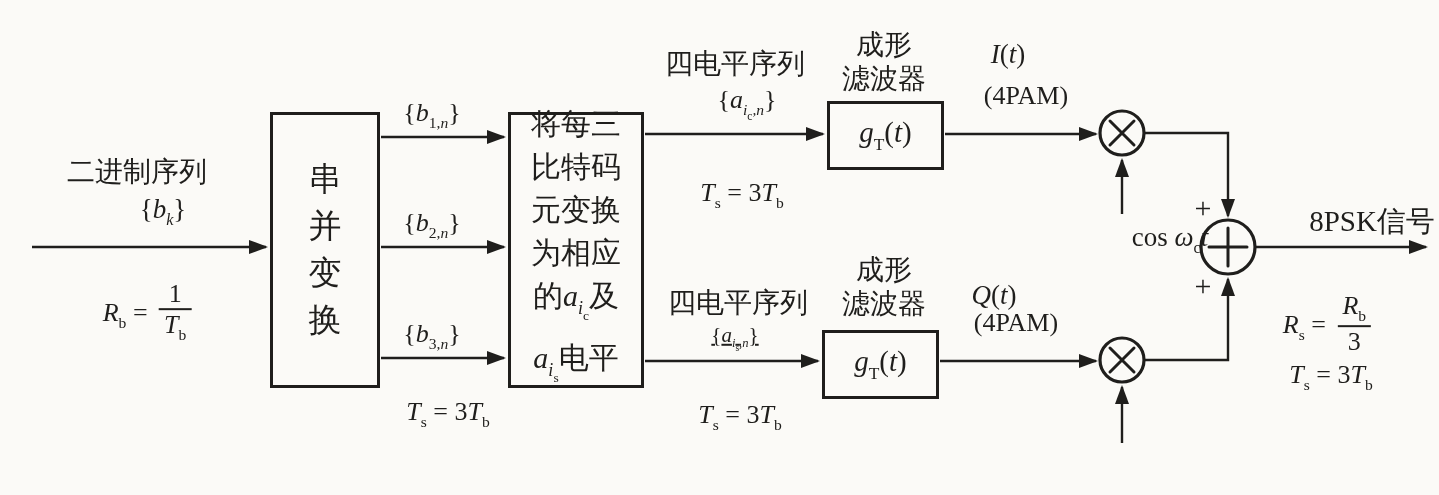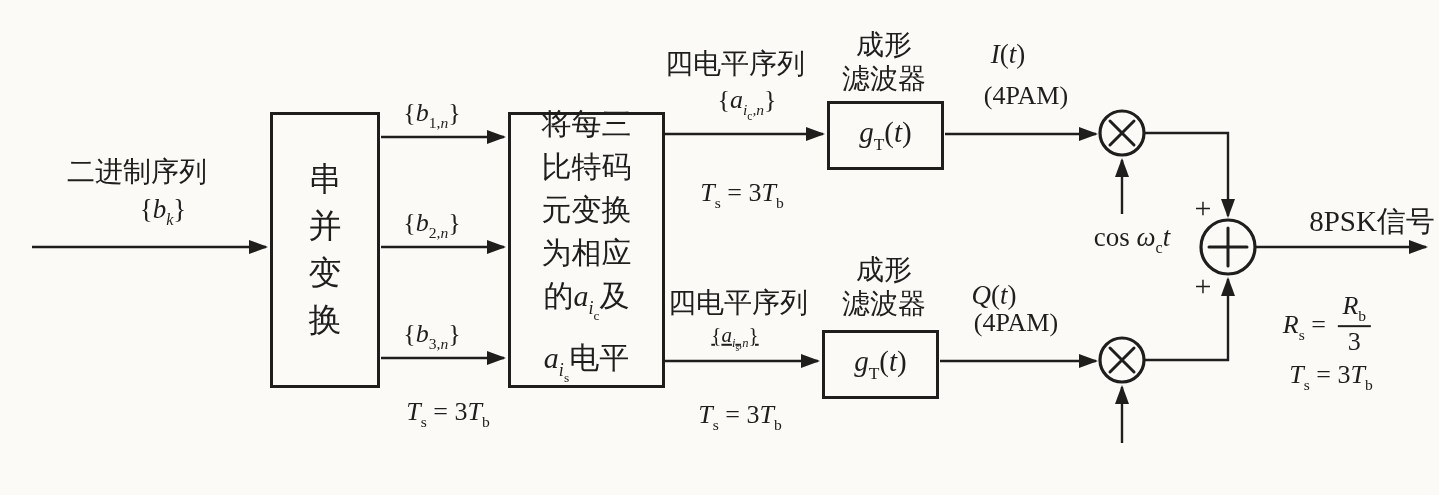--- a/index.html
+++ b/index.html
@@ -54,47 +54,51 @@
     <circle class="node" cx="1122" cy="360" r="22"></circle>
     <path class="plain" d="M1110 348 L1134 372 M1134 348 L1110 372"></path>
     <circle class="node" cx="1228" cy="247" r="27"></circle>
     <path class="plain" d="M1209 247 H 1247 M1228 228 V 266"></path>
   </svg>
 
   <div class="box" style="left:270px; top:112px; width:110px; height:276px;">
     <div style="font-size:33px; line-height:47px;"><span class="m-r">串</span><br><span class="m-r">并</span><br><span class="m-r">变</span><br><span class="m-r">换</span></div>
   </div>
 
-  <div class="box" style="left:508px; top:112px; width:157px; height:276px;">
+  <div class="box" style="left:508px; top:112px; width:136px; height:276px;">
     <div style="font-size:30px; line-height:43px;"><span class="m-r">将每三</span><br><span class="m-r">比特码</span><br><span class="m-r">元变换</span><br><span class="m-r">为相应</span><br><span class="m-r">的</span><span class="m-i">a</span><span class="m-si">i</span><span class="m-s2">c</span><span class="m-r">及</span><br><span class="m-i">a</span><span class="m-si">i</span><span class="m-s2">s</span><span class="m-r">电平</span></div>
   </div>
 
   <div class="box" style="left:827px; top:101px; width:117px; height:69px;">
     <div style="font-size:29px;"><span class="m-i">g</span><span class="m-sb">T</span><span class="m-r">(</span><span class="m-i">t</span><span class="m-r">)</span></div>
   </div>
 
   <div class="box" style="left:822px; top:330px; width:117px; height:69px;">
     <div style="font-size:29px;"><span class="m-i">g</span><span class="m-sb">T</span><span class="m-r">(</span><span class="m-i">t</span><span class="m-r">)</span></div>
   </div>
 
   <div class="lbl" style="left:137px; top:172px; font-size:28px;"><span class="m-r">二进制序列</span></div>
   <div class="lbl" style="left:163px; top:212px; font-size:27px;"><span class="m-r">{</span><span class="m-i">b</span><span class="m-si">k</span><span class="m-r">}</span></div>
+  <div class="lbl" style="left:147px; top:315px; font-size:26px;"><span class="m-i">R</span><span class="m-sb">b</span><span class="m-r"> = </span><span class="frac">
+        <span class="num"><span class="m-r">1</span></span>
+        <span class="den"><span class="m-i">T</span><span class="m-sb">b</span></span>
+      </span></div>
 
   <div class="lbl" style="left:432px; top:115px; font-size:26px;"><span class="m-r">{</span><span class="m-i">b</span><span class="m-sb">1,</span><span class="m-si">n</span><span class="m-r">}</span></div>
   <div class="lbl" style="left:432px; top:225px; font-size:26px;"><span class="m-r">{</span><span class="m-i">b</span><span class="m-sb">2,</span><span class="m-si">n</span><span class="m-r">}</span></div>
   <div class="lbl" style="left:432px; top:336px; font-size:26px;"><span class="m-r">{</span><span class="m-i">b</span><span class="m-sb">3,</span><span class="m-si">n</span><span class="m-r">}</span></div>
   <div class="lbl" style="left:448px; top:414px; font-size:26px;"><span class="m-i">T</span><span class="m-sb">s</span><span class="m-r"> = 3</span><span class="m-i">T</span><span class="m-sb">b</span></div>
 
   <div class="lbl" style="left:735px; top:64px; font-size:28px;"><span class="m-r">四电平序列</span></div>
   <div class="lbl" style="left:733px; top:104px; font-size:26px;margin-left:14px;"><span class="m-r">{</span><span class="m-i">a</span><span class="m-si">i</span><span class="m-s2">c</span><span class="m-si">,n</span><span class="m-r">}</span></div>
   <div class="lbl" style="left:742px; top:195px; font-size:26px;"><span class="m-i">T</span><span class="m-sb">s</span><span class="m-r"> = 3</span><span class="m-i">T</span><span class="m-sb">b</span></div>
   <div class="lbl" style="left:884px; top:62px; font-size:28px; line-height:34px;"><span class="m-r">成形</span><br><span class="m-r">滤波器</span></div>
   <div class="lbl" style="left:1008px; top:54px; font-size:27px;"><span class="m-i">I</span><span class="m-r">(</span><span class="m-i">t</span><span class="m-r">)</span></div>
   <div class="lbl" style="left:1026px; top:96px; font-size:26px;"><span class="m-r">(4PAM)</span></div>
-  <div class="lbl" style="left:1132px; top:240px; font-size:27px;"><span class="m-r">cos </span><span class="m-i">ω</span><span class="m-sb">c</span><span class="m-i">t</span></div>
+  <div class="lbl" style="left:1170px; top:240px; font-size:27px;"><span class="m-r">cos </span><span class="m-i">ω</span><span class="m-sb">c</span><span class="m-i">t</span></div>
 
   <div class="lbl" style="left:738px; top:303px; font-size:28px;"><span class="m-r">四电平序列</span></div>
   <div class="lbl" style="left:735px; top:338px; font-size:21px;text-decoration:underline;"><span class="m-r">{</span><span class="m-i">a</span><span class="m-si">i</span><span class="m-s2">s</span><span class="m-si">,n</span><span class="m-r">}</span></div>
   <div class="lbl" style="left:740px; top:417px; font-size:26px;"><span class="m-i">T</span><span class="m-sb">s</span><span class="m-r"> = 3</span><span class="m-i">T</span><span class="m-sb">b</span></div>
   <div class="lbl" style="left:884px; top:287px; font-size:28px; line-height:34px;"><span class="m-r">成形</span><br><span class="m-r">滤波器</span></div>
   <div class="lbl" style="left:994px; top:295px; font-size:27px;"><span class="m-i">Q</span><span class="m-r">(</span><span class="m-i">t</span><span class="m-r">)</span></div>
   <div class="lbl" style="left:1016px; top:323px; font-size:26px;"><span class="m-r">(4PAM)</span></div>
 
   <div class="lbl" style="left:1203px; top:208px; font-size:30px;"><span class="m-r">+</span></div>
   <div class="lbl" style="left:1203px; top:286px; font-size:30px;"><span class="m-r">+</span></div>

